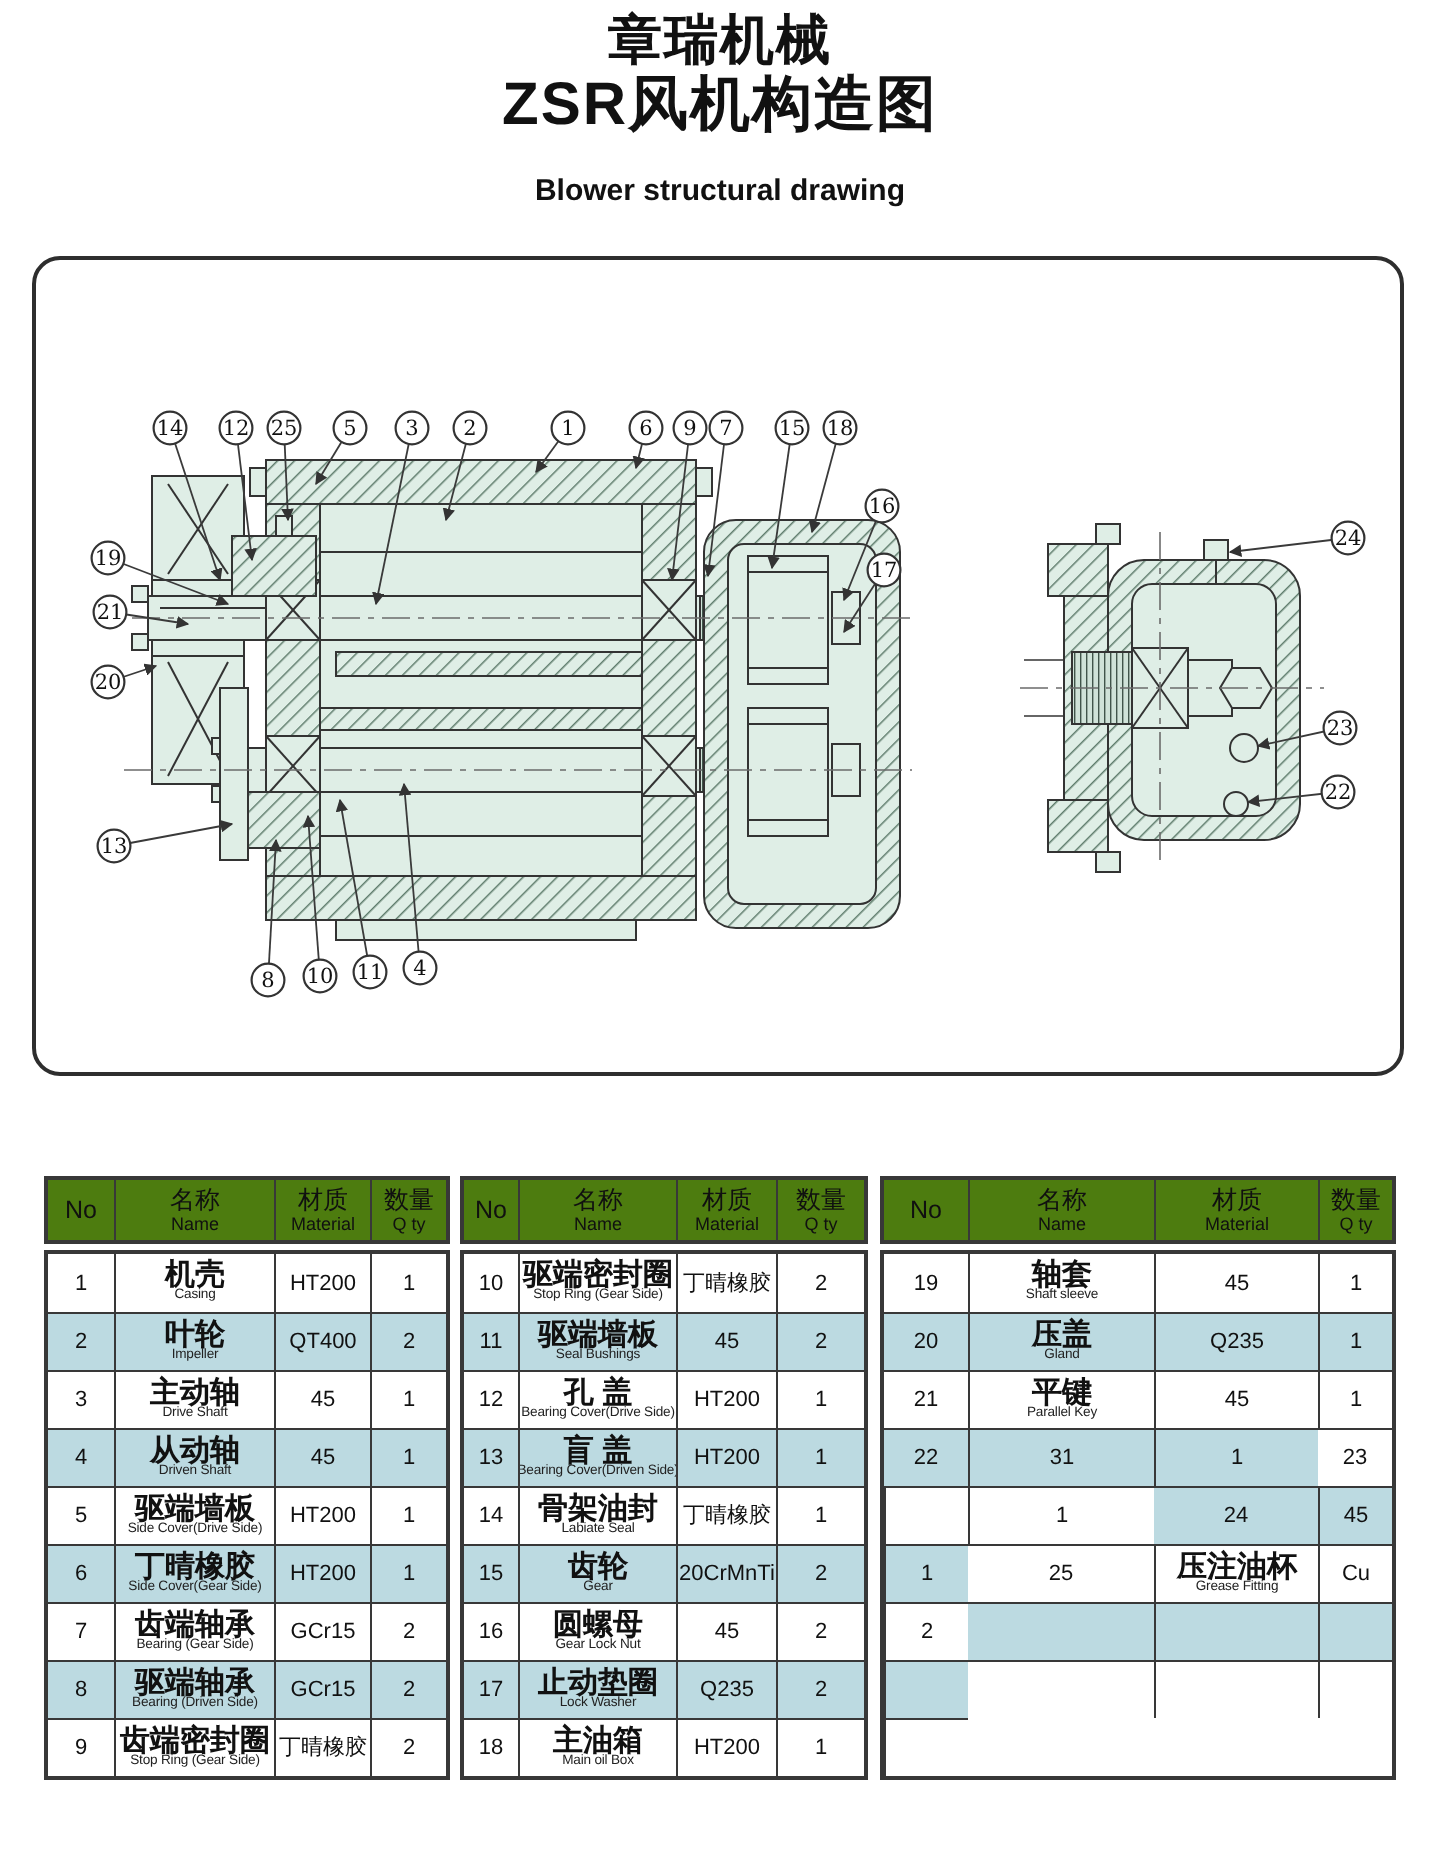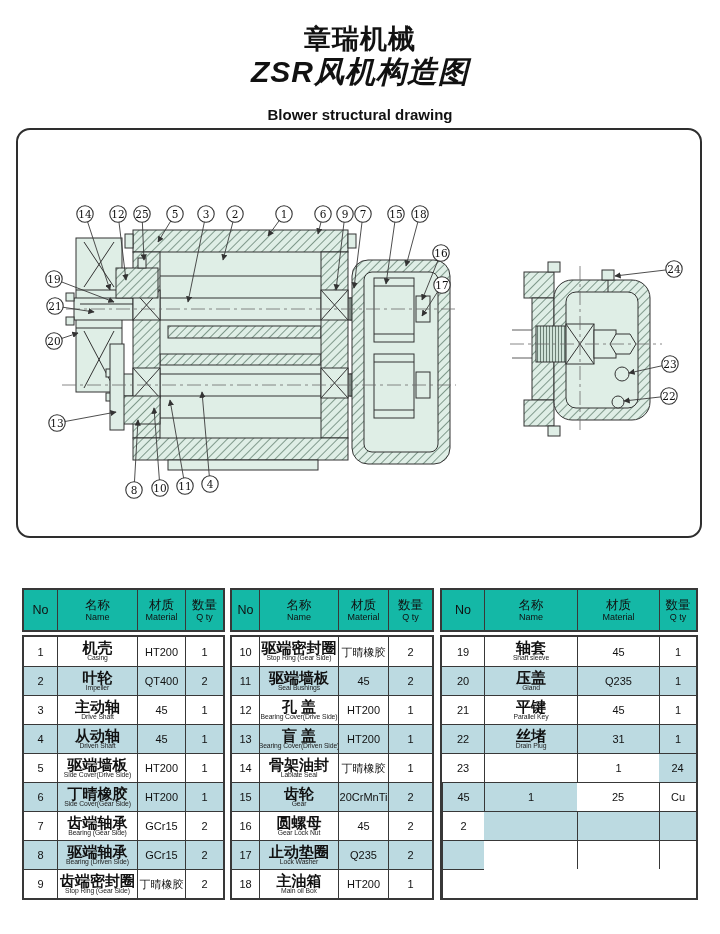--- a/index.html
+++ b/index.html
@@ -1,36 +1,36 @@
 <!DOCTYPE html>
 <html><head>
 <meta charset="utf-8">
 <style>
   html,body{margin:0;padding:0;}
   body{
     width:720px;height:934px;position:relative;background:#ffffff;
     font-family:"Liberation Sans",sans-serif;color:#111;overflow:hidden;
   }
   
-  .title-block{position:absolute;top:23px;left:0;width:720px;text-align:center;}
+  .title-block{position:absolute;top:4px;left:0;width:720px;text-align:center;}
   .t-company{font-size:27px;font-weight:bold;line-height:32px;letter-spacing:1px;}
-  .t-main{font-size:30px;font-weight:bold;line-height:34px;letter-spacing:1px;font-style:italic;}
+  .t-main{font-size:30px;font-weight:bold;line-height:34px;letter-spacing:1px;}
   .t-en{font-size:15px;font-weight:bold;line-height:20px;margin-top:16px;}
   
   .draw-panel{
     position:absolute;left:16px;top:128px;width:686px;height:410px;
     border:2px solid #2e2e2e;border-radius:14px;box-sizing:border-box;background:#fff;
   }
   .draw-panel svg{display:block;width:682px;height:406px;}
   
   .ptable{position:absolute;top:588px;}
   .thead,.tbody{
     display:grid;border:2px solid #383838;box-sizing:border-box;background:#fff;
   }
-  .thead{background:#14b8a6;height:44px;}
+  .thead{background:#4d7c0f;height:34px;}
   .tbody{margin-top:3px;grid-auto-rows:29px;}
   #t1 .thead,#t1 .tbody{grid-template-columns:33px 80px 48px 38px;}
   #t2 .thead,#t2 .tbody{grid-template-columns:27px 79px 50px 44px;}
   #t3 .thead,#t3 .tbody{grid-template-columns:42px 93px 82px 37px;}
   #t1{left:22px;} #t2{left:230px;} #t3{left:440px;}
   .th,.td{
     display:flex;flex-direction:column;align-items:center;justify-content:center;
     border-left:1px solid #383838;overflow:hidden;text-align:center;
   }
   .th.c0,.td.c0{border-left:none;}
@@ -582,24 +582,20 @@
       <div class="td">
         <span class="cell-plain">45</span>
       </div>
       <div class="td">
         <span class="cell-plain">1</span>
       </div>
       <div class="td c0 alt">
         <span class="cell-plain">22</span>
       </div>
       <div class="td alt">
-        <div class="cell-zh">丝堵</div>
-        <div class="cell-en">Drain Plug</div>
-      </div>
-      <div class="td alt">
         <span class="cell-plain">31</span>
       </div>
       <div class="td alt">
         <span class="cell-plain">1</span>
       </div>
       <div class="td c0">
         <span class="cell-plain">23</span>
       </div>
       <div class="td">
         <span class="cell-plain"></span>
@@ -611,20 +607,24 @@
         <span class="cell-plain">24</span>
       </div>
       <div class="td alt">
         <span class="cell-plain">45</span>
       </div>
       <div class="td alt">
         <span class="cell-plain">1</span>
       </div>
       <div class="td c0">
         <span class="cell-plain">25</span>
+      </div>
+      <div class="td">
+        <div class="cell-zh">压注油杯</div>
+        <div class="cell-en">Grease Fitting</div>
       </div>
       <div class="td">
         <span class="cell-plain">Cu</span>
       </div>
       <div class="td">
         <span class="cell-plain">2</span>
       </div>
       <div class="td c0 alt">
         <span class="cell-plain"></span>
       </div>

